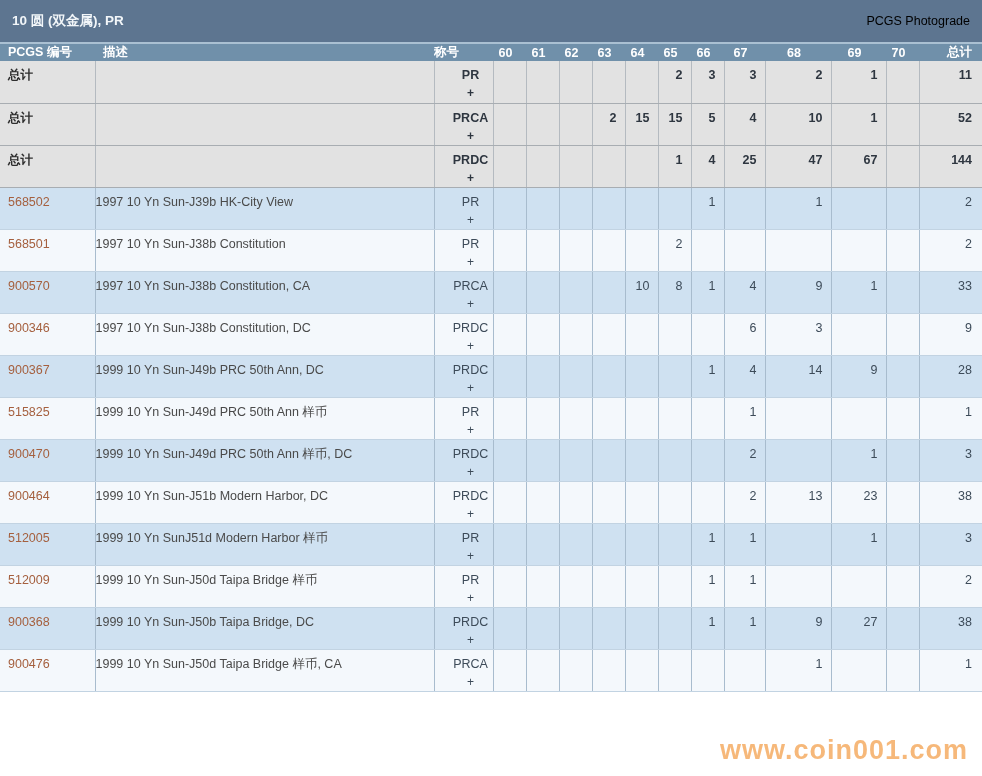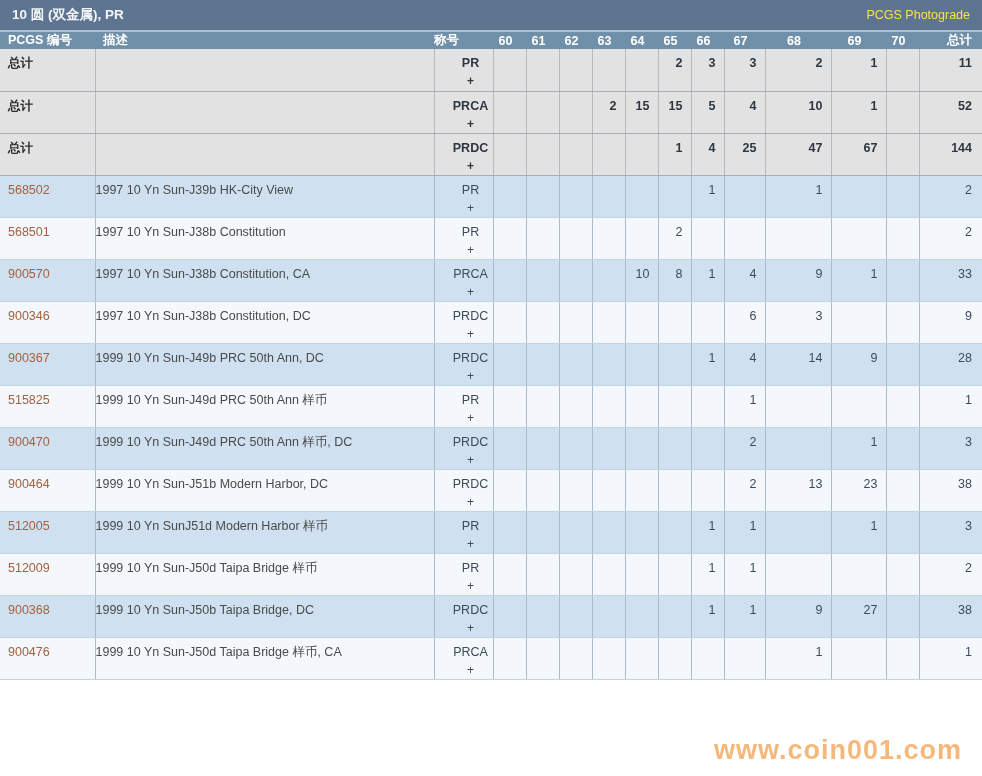--- a/index.html
+++ b/index.html
@@ -3,26 +3,26 @@
 <meta charset="utf-8">
 <style>
   html,body{margin:0;padding:0;}
   body{
     width:982px;height:776px;overflow:hidden;position:relative;
     font-family:"Liberation Sans","DejaVu Sans",sans-serif;
     background:#ffffff;
     -webkit-font-smoothing:antialiased;
   }
   .title-bar{
-    height:32px;background:#5d7590;border-bottom:2px solid #aac0d2;
+    height:44px;background:#5d7590;border-bottom:2px solid #aac0d2;
     display:flex;align-items:center;justify-content:space-between;
     padding:0 12px;box-sizing:border-box;
   }
   .title-bar .page-title{color:#f2f6f9;font-weight:bold;font-size:13.5px;}
-  .title-bar .photograde{color:#fde047;font-size:12.5px;}
+  .title-bar .photograde{color:#000000;font-size:12.5px;}
   table.pop{
     width:982px;border-collapse:collapse;table-layout:fixed;
     font-size:12.5px;
   }
   thead tr{background:#7090aa;height:16px;margin-left:48px;}
   thead th{
     color:#ffffff;font-weight:bold;font-size:12.5px;
     padding:0;white-space:nowrap;overflow:hidden;
   }
   th.col-pcgs{text-align:left;padding-left:8px;}
@@ -48,21 +48,21 @@
   tr.summary td.col-desig,tr.summary td.col-grade,tr.summary td.col-total{color:#2e3640;}
   
   tr.data td{border-right:1px solid #a8bcce;border-bottom:1px solid #c2d3e2;}
   tr.data td:last-child{border-right:none;}
   tr.data.alt-blue{background:#cfe1f1;}
   tr.data.alt-white{background:#f4f8fc;}
   .pcgs-link{color:#a5603f;text-decoration:none;cursor:pointer;}
   .desig-plus{display:block;font-size:12px;margin-top:2px;color:#3d4b59;}
   tr.summary .desig-plus{color:#2e3640;font-weight:bold;}
   .watermark{
-    position:absolute;right:20px;bottom:10px;
+    position:absolute;right:14px;bottom:10px;
     font-weight:bold;font-size:27px;letter-spacing:1px;
     color:rgba(244,164,85,0.78);pointer-events:none;
   }
 </style>
 </head>
 <body>
 
 <div class="app">
 
   <header class="title-bar">

